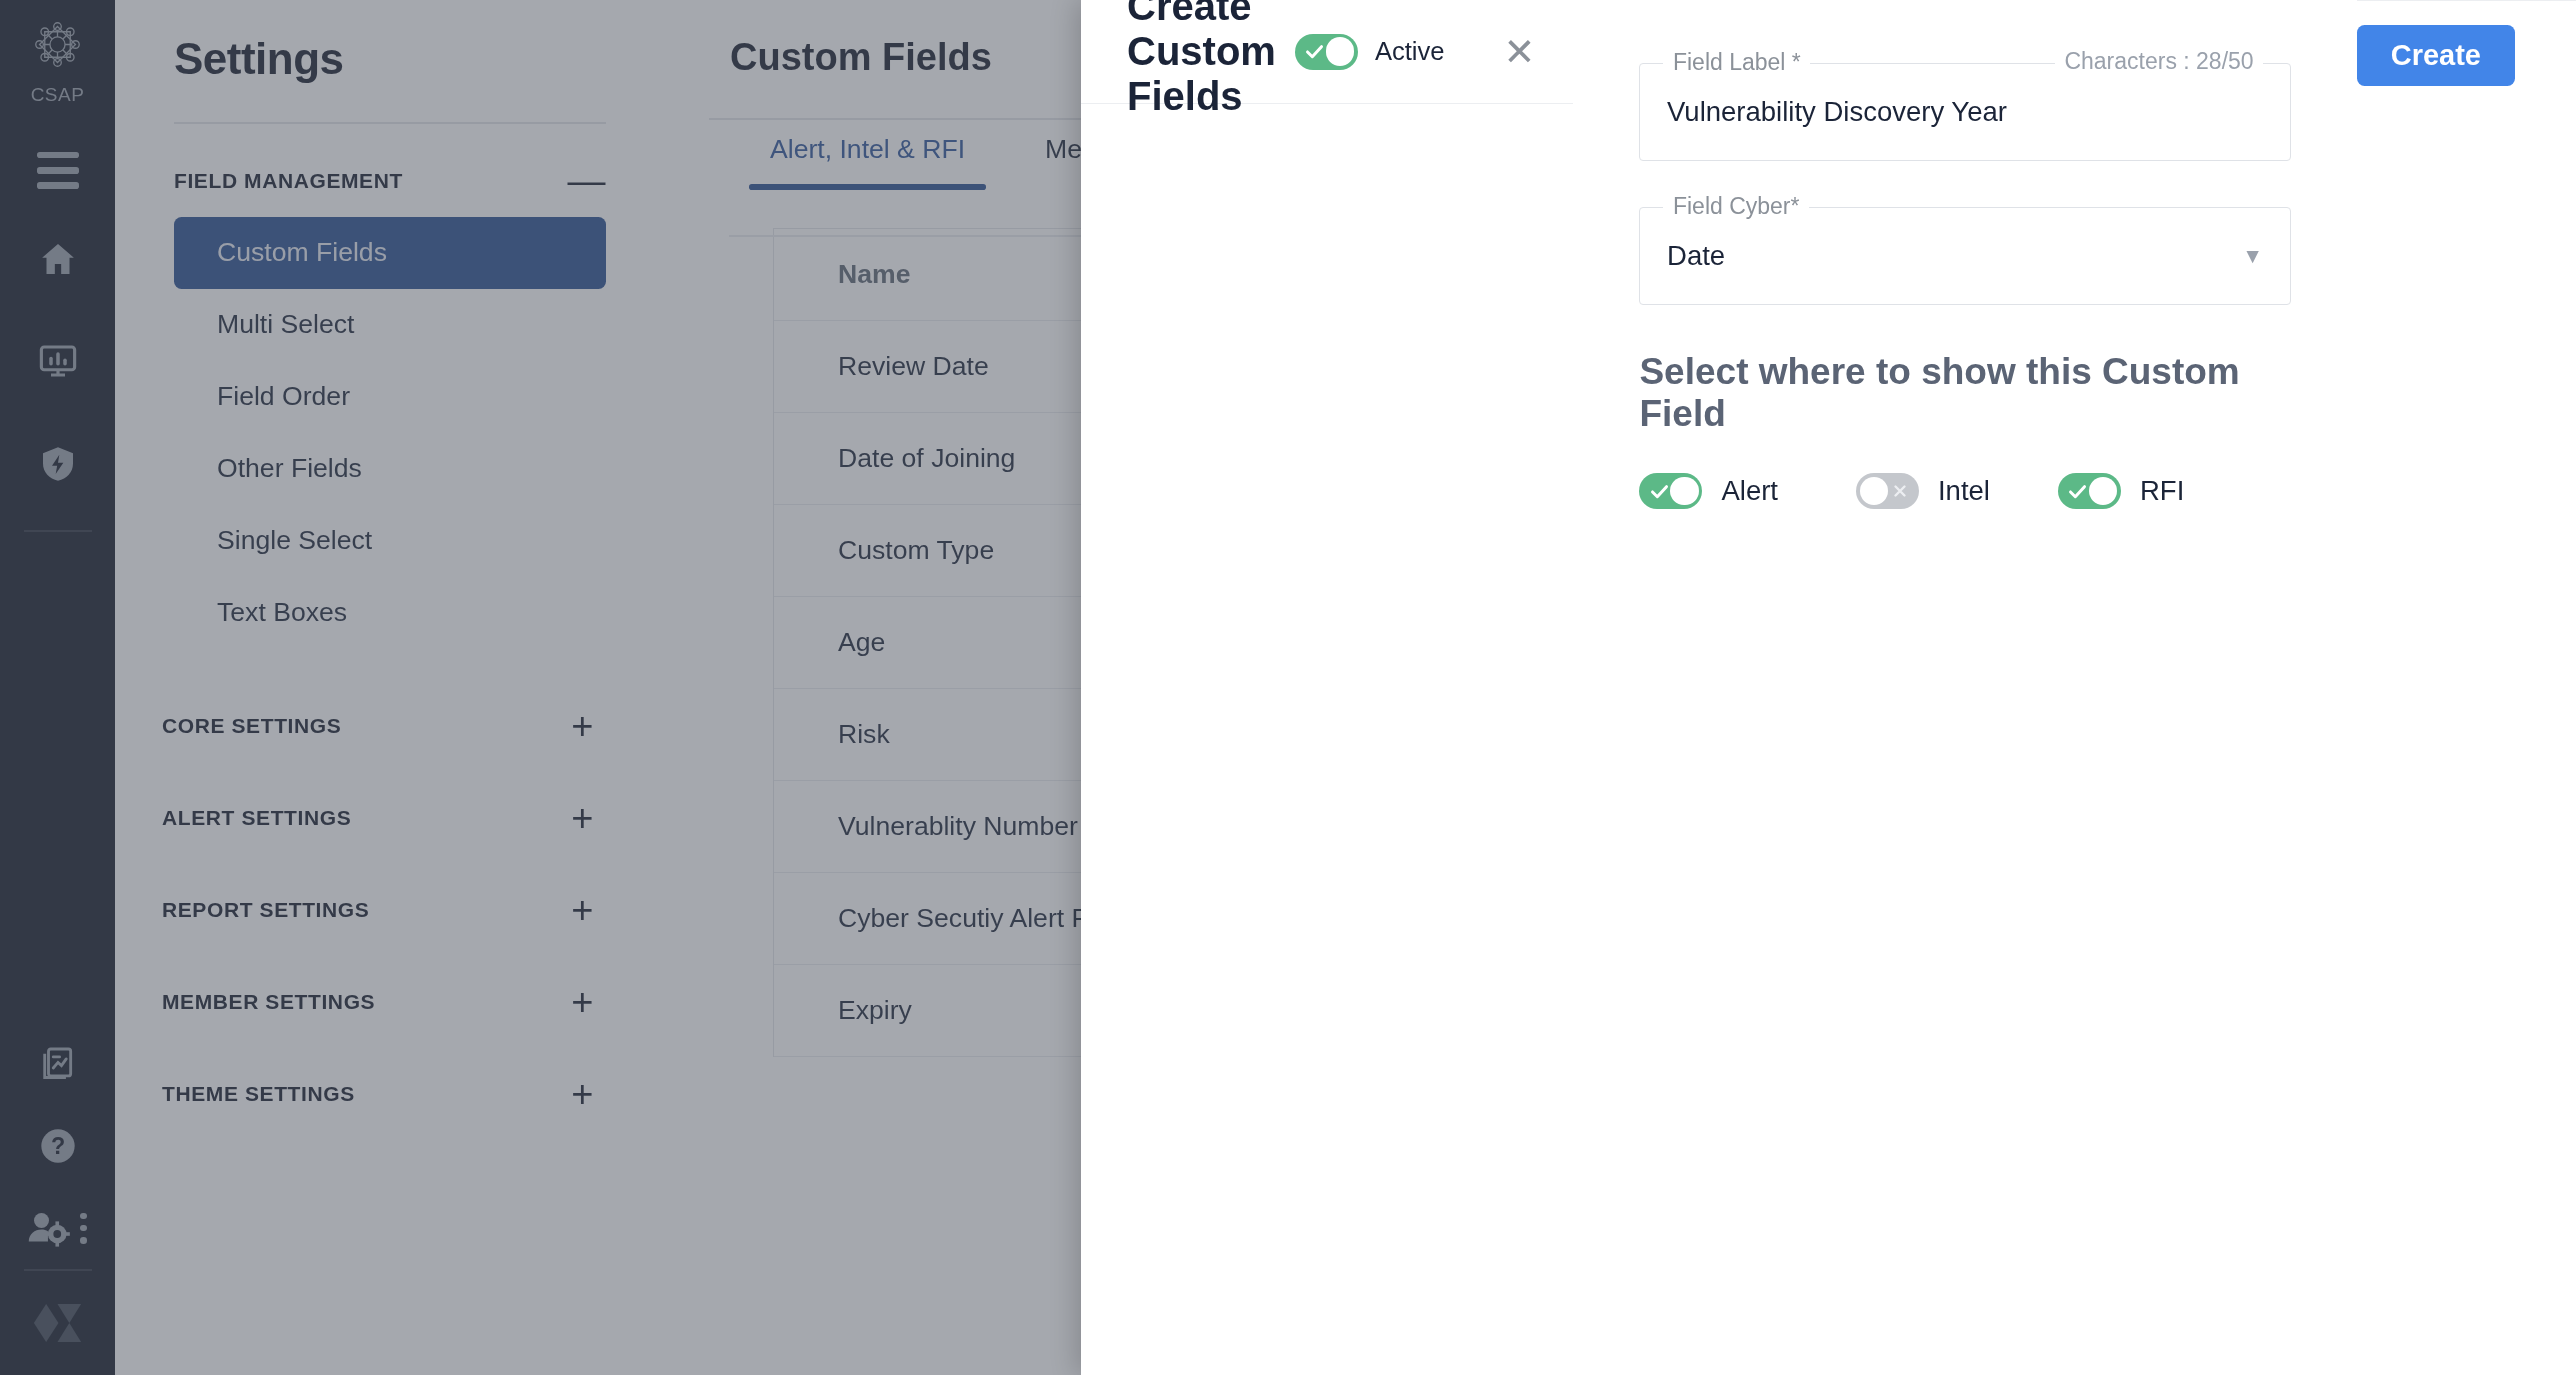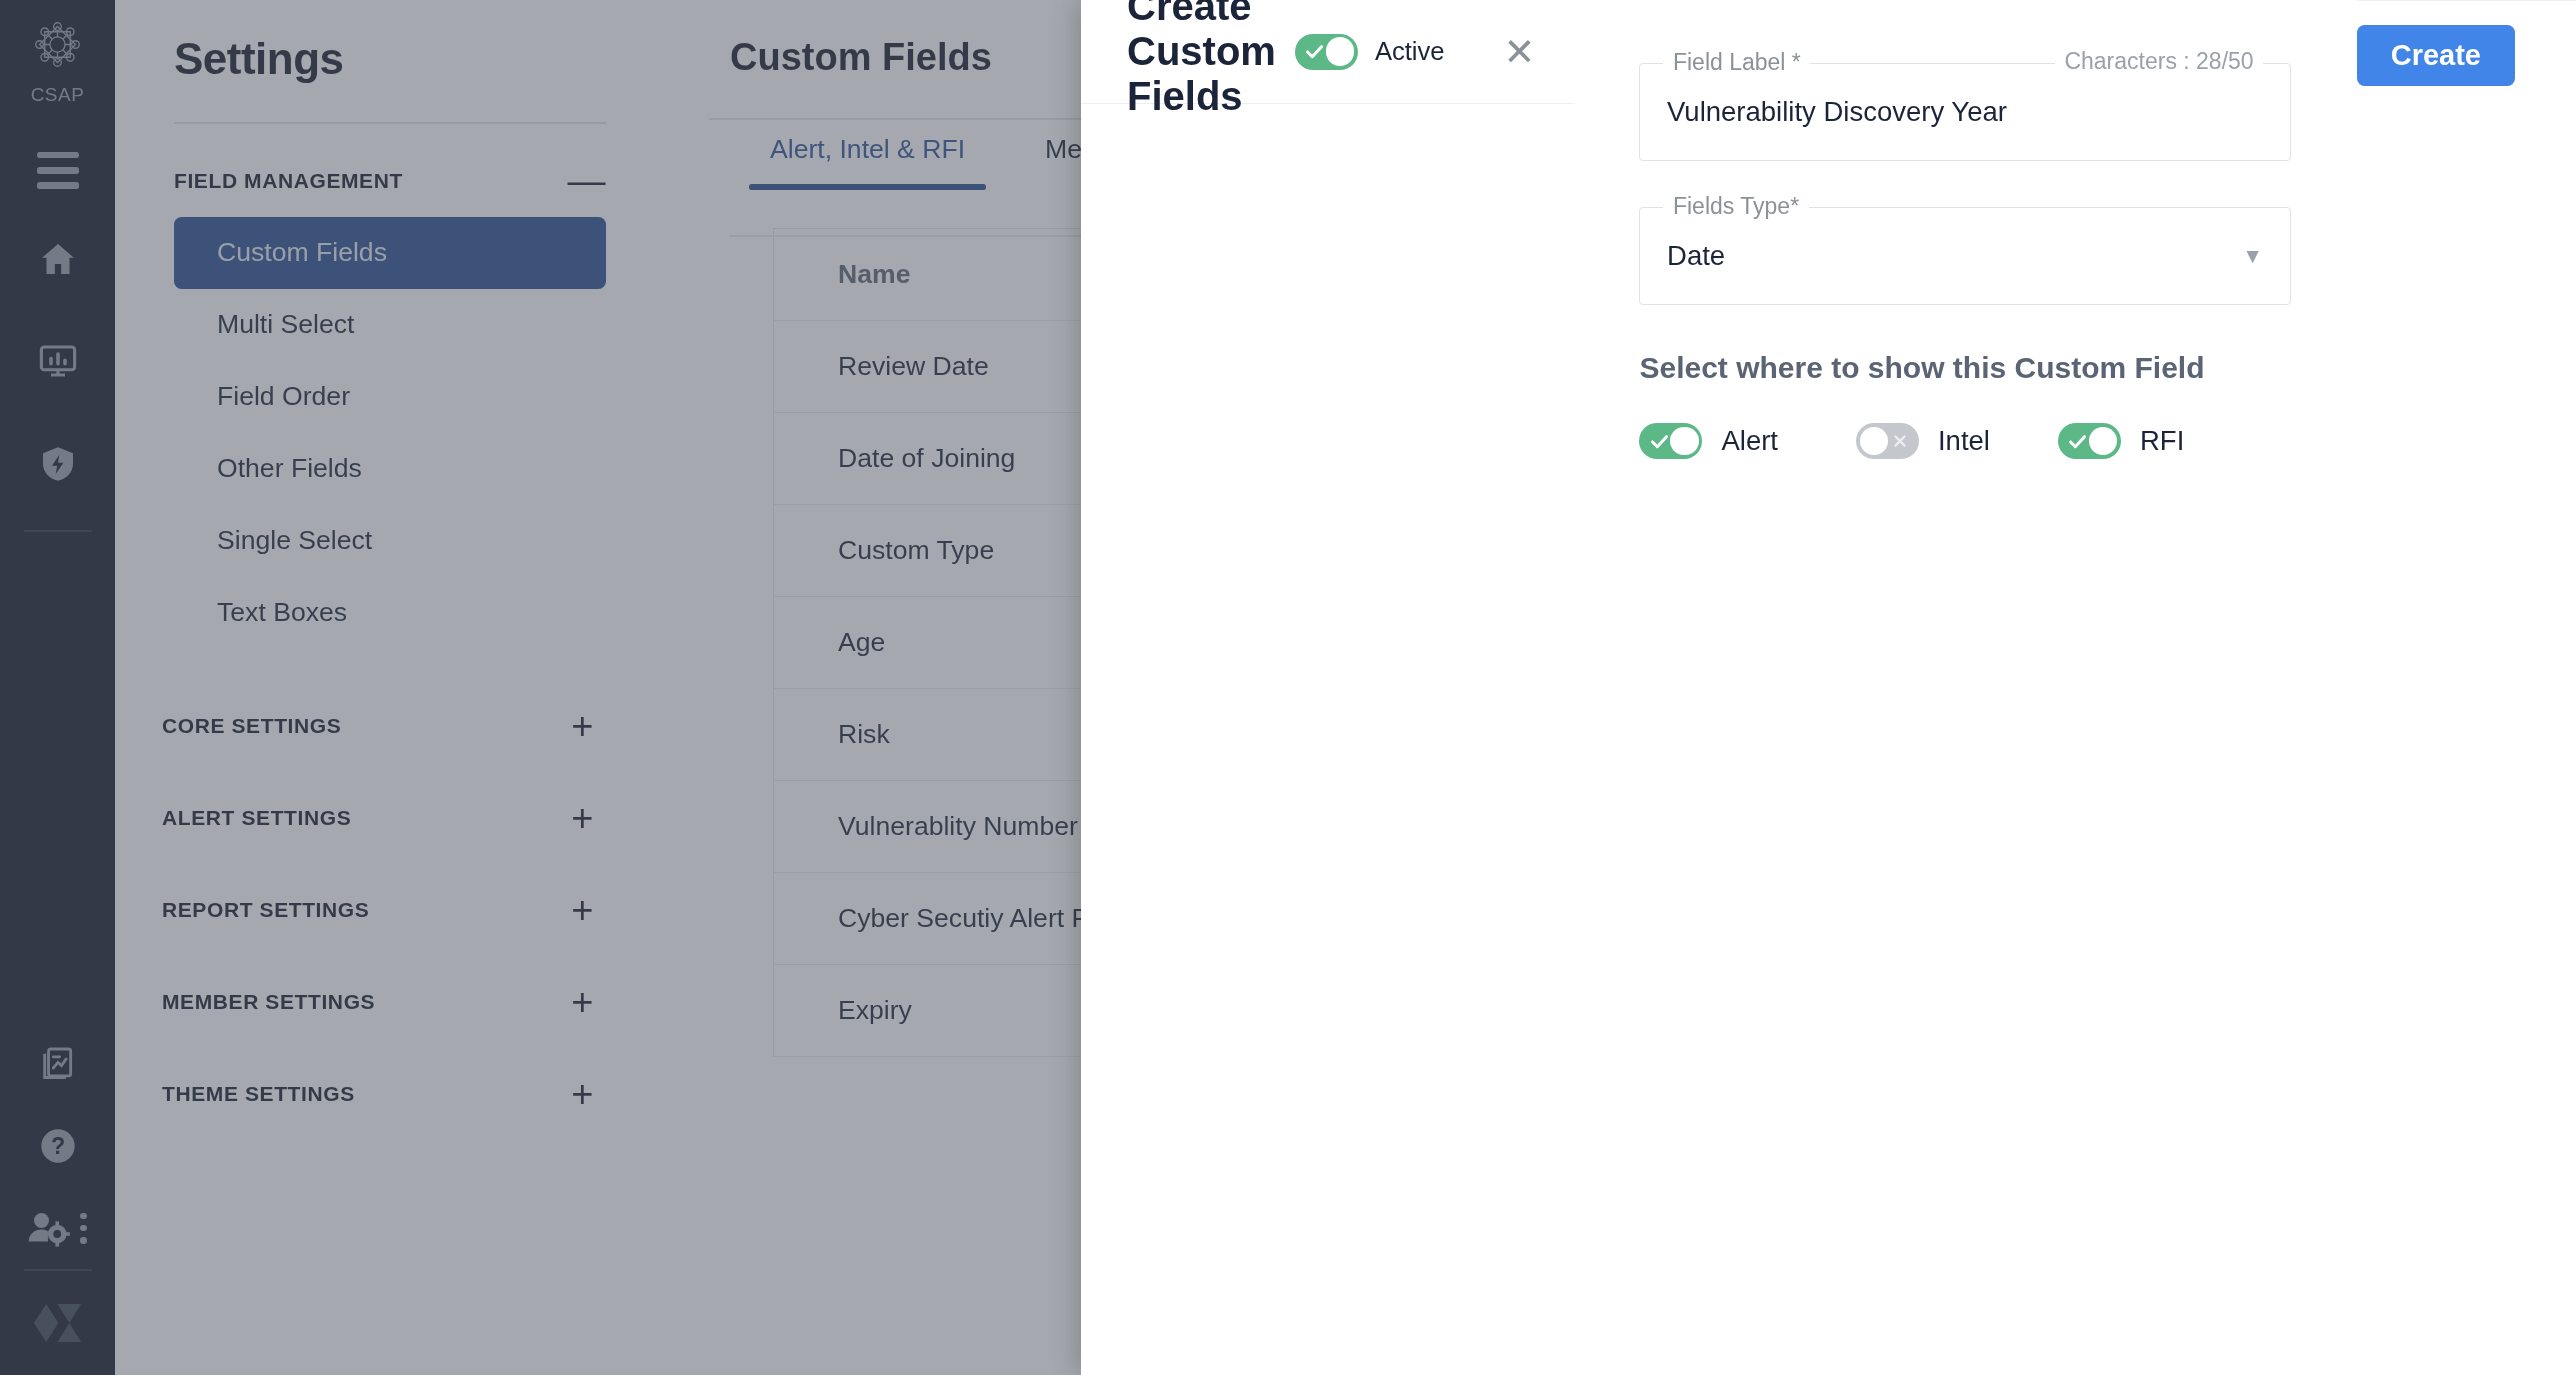--- a/index.html
+++ b/index.html
@@ -142,21 +142,21 @@
   }
   .ofield .value {
     height: 100%; display: flex; align-items: center; padding: 0 26.6px;
     font-size: 27.5px; color: #1b2438;
   }
   .ofield .caret {
     position: absolute; right: 26.6px; top: 0; bottom: 0; display:flex; align-items:center;
     color: #9aa1ac; font-size: 21px;
   }
 
-  .section-q { font-size: 30px; font-weight: 700; color: #5b6475; margin: 32px 0 38px 0; }
+  .section-q { font-size: 37px; font-weight: 700; color: #5b6475; margin: 32px 0 38px 0; }
   .tgl-row { display: flex; align-items: center; }
   .tgl-item { display: flex; align-items: center; gap: 19px; }
   .tgl-item .t-label { font-size: 27.5px; color: #1b2438; }
   .sp1 { width: 78px; } .sp2 { width: 68px; }
 
   .modal-footer {
     height: 110px; flex: 0 0 110px; border-top: 1.9px solid #eceef1;
     display: flex; align-items: center; justify-content: flex-end; padding-right: 61px;
   }
   .btn-create {
@@ -399,21 +399,21 @@
 
     <div class="modal-body">
 
       <div class="ofield">
         <span class="legend">Field Label *</span>
         <span class="legend-right">Characters : 28/50</span>
         <div class="value">Vulnerability Discovery Year</div>
       </div>
 
       <div class="ofield">
-        <span class="legend">Fields Type*</span>
+        <span class="legend">Field Cyber*</span>
         <div class="value">Date</div>
         <span class="caret">▼</span>
       </div>
 
       <div class="section-q">Select where to show this Custom Field</div>
 
       <div class="tgl-row">
 
         <div class="tgl-item">
           <div class="tgl on">

